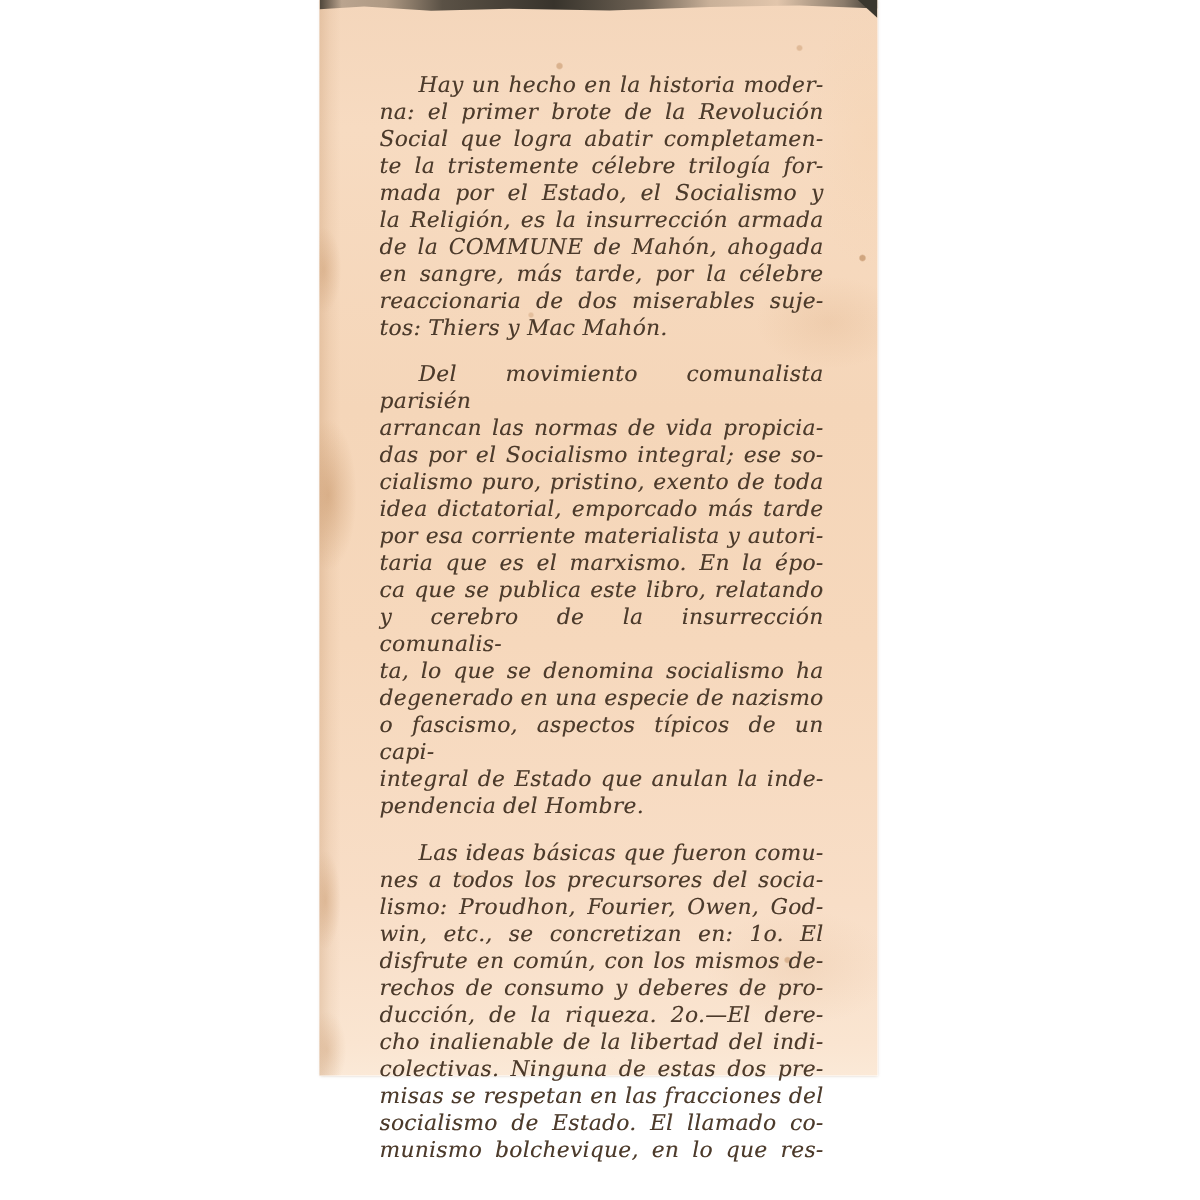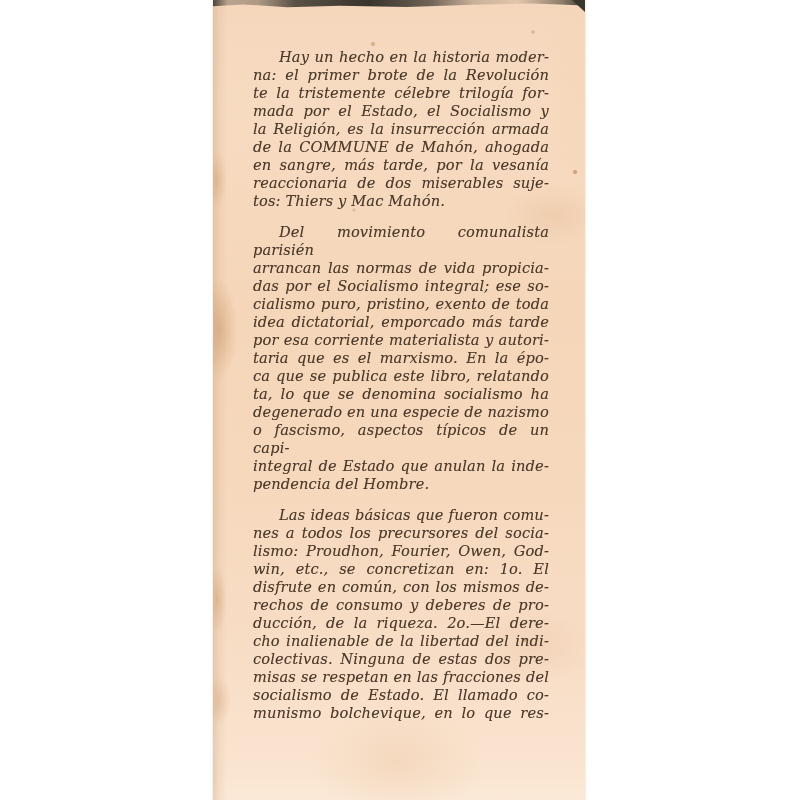--- a/index.html
+++ b/index.html
@@ -16,21 +16,21 @@
     width: 800px;
     height: 800px;
     background: #ffffff;
   }
   
   .scan-page {
     position: absolute;
     left: 213px;
     top: 0;
     width: 372px;
-    height: 800px;
+    height: 717px;
     background: linear-gradient(180deg,
       #f4d6bb 0%,
       #f7dbc1 12%,
       #f5d6b9 38%,
       #f6d8bc 60%,
       #f8dec7 84%,
       #fae5d1 97%,
       #fbe9d7 100%);
     box-shadow: 0 0 2px rgba(150,120,90,0.35);
   }
@@ -109,37 +109,39 @@
 
 <div class="canvas">
   <div class="scan-page">
     <div class="stains"></div>
     <div class="top-edge"></div>
     <div class="corner-notch"></div>
     <div class="page-text" style="color: rgb(75, 58, 43);">
         <div class="paragraph">
           <div class="line">Hay un hecho en la historia moder-</div>
           <div class="line">na: el primer brote de la Revolución</div>
+          <div class="line">Social que logra abatir completamen-</div>
           <div class="line">te la tristemente célebre trilogía for-</div>
           <div class="line">mada por el Estado, el Socialismo y</div>
           <div class="line">la Religión, es la insurrección armada</div>
           <div class="line">de la COMMUNE de Mahón, ahogada</div>
-          <div class="line">en sangre, más tarde, por la vesanía</div>
+          <div class="line">en sangre, más tarde, por la célebre</div>
           <div class="line">reaccionaria de dos miserables suje-</div>
           <div class="line">tos: Thiers y Mac Mahón.</div>
         </div>
         <div class="paragraph">
           <div class="line">Del movimiento comunalista parisién</div>
           <div class="line">arrancan las normas de vida propicia-</div>
           <div class="line">das por el Socialismo integral; ese so-</div>
           <div class="line">cialismo puro, pristino, exento de toda</div>
           <div class="line">idea dictatorial, emporcado más tarde</div>
           <div class="line">por esa corriente materialista y autori-</div>
           <div class="line">taria que es el marxismo. En la épo-</div>
           <div class="line">ca que se publica este libro, relatando</div>
+          <div class="line">y cerebro de la insurrección comunalis-</div>
           <div class="line">ta, lo que se denomina socialismo ha</div>
           <div class="line">degenerado en una especie de nazismo</div>
           <div class="line">o fascismo, aspectos típicos de un capi-</div>
           <div class="line">integral de Estado que anulan la inde-</div>
           <div class="line">pendencia del Hombre.</div>
         </div>
         <div class="paragraph justify-last">
           <div class="line">Las ideas básicas que fueron comu-</div>
           <div class="line">nes a todos los precursores del socia-</div>
           <div class="line">lismo: Proudhon, Fourier, Owen, God-</div>

